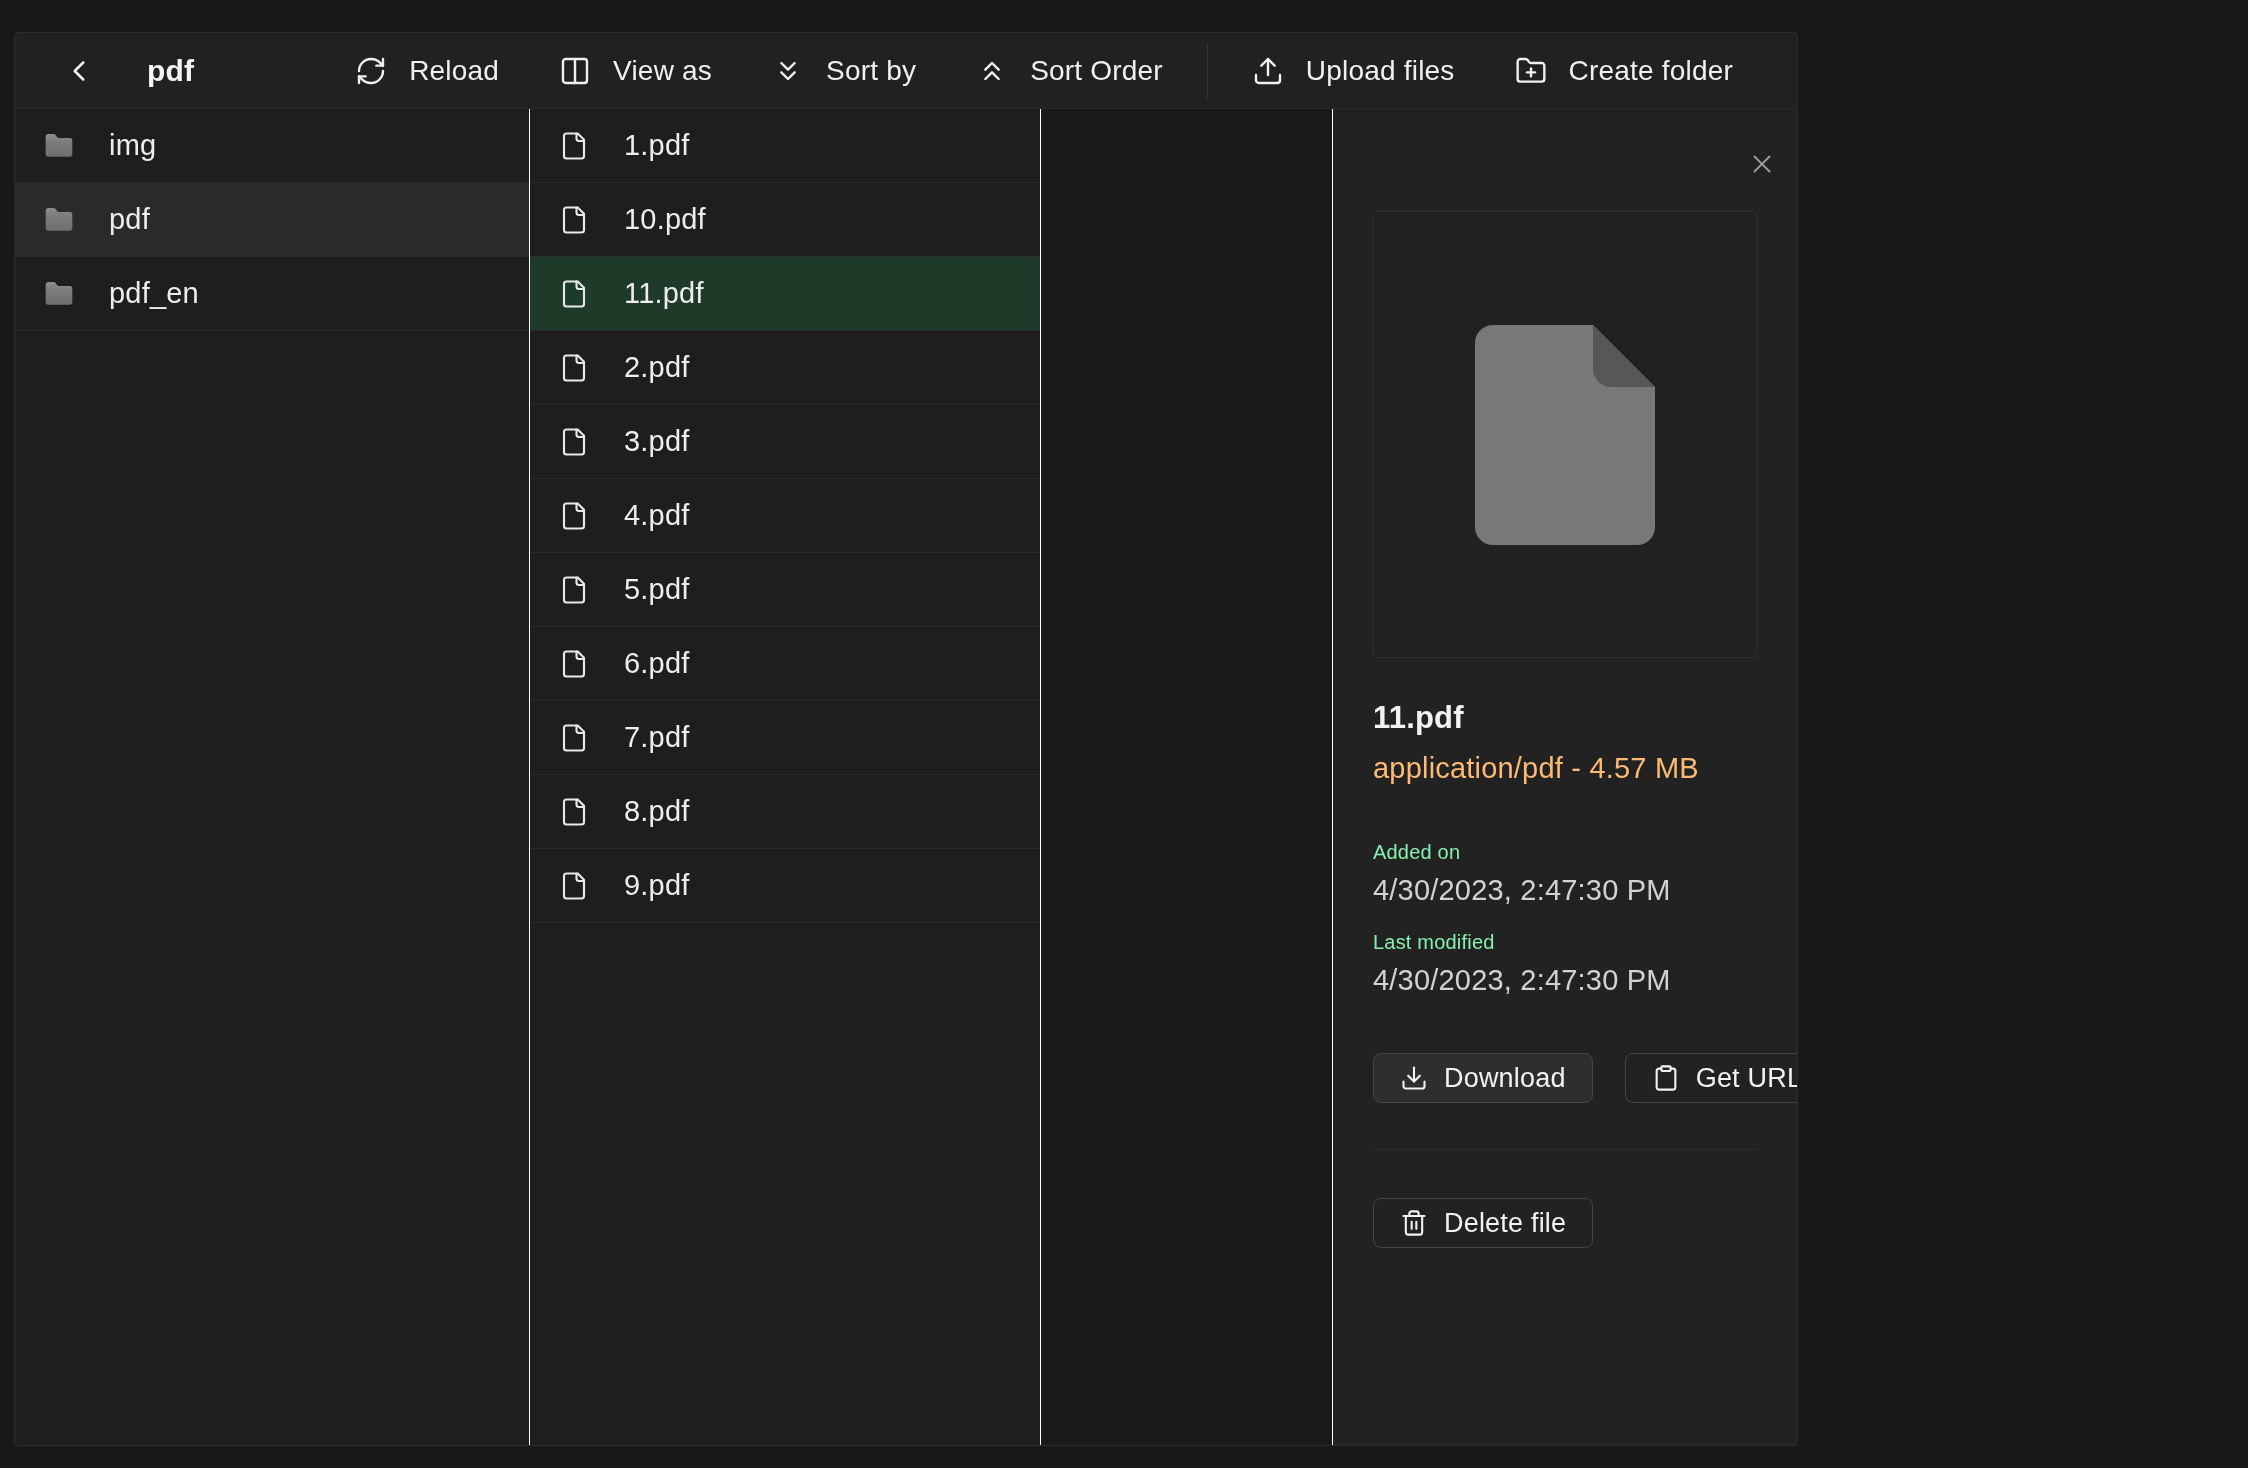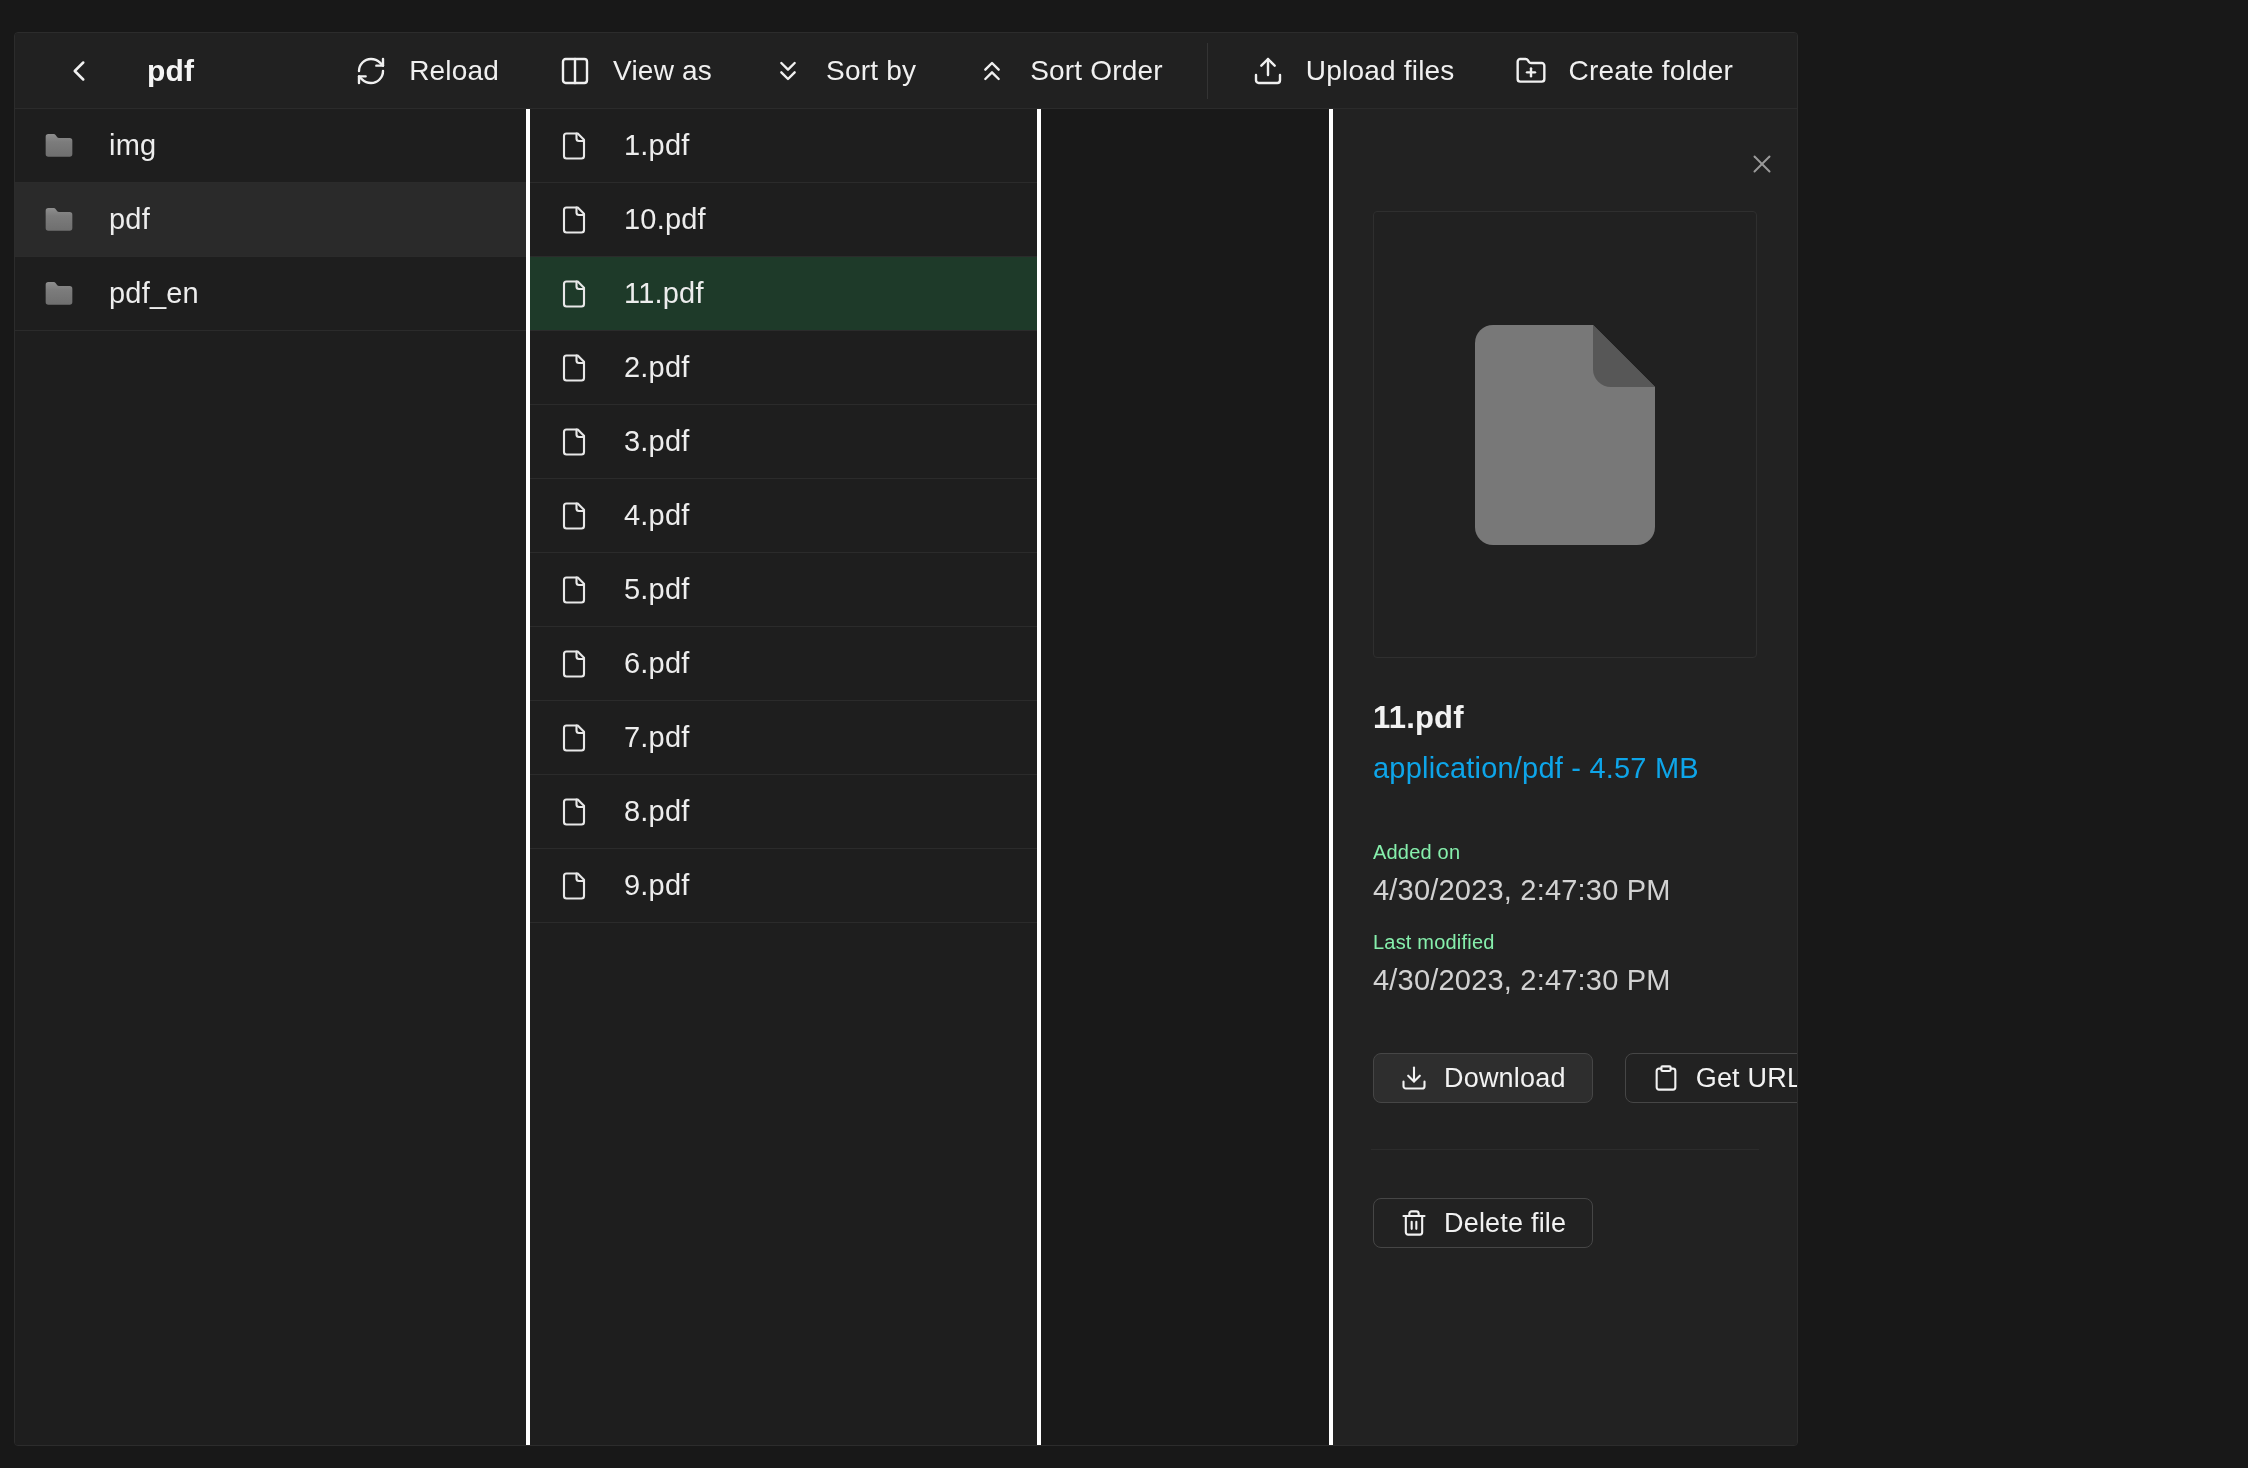--- a/index.html
+++ b/index.html
@@ -77,21 +77,21 @@
   }
   
   .content {
     flex: 1;
     display: flex;
     min-height: 0;
   }
   .col {
     height: 100%;
     background: #1e1e1e;
-    border-right: 4px solid #ffffff;
+    border-right: 1px solid #ffffff;
     overflow: hidden;
   }
   .col-folders { width: 515px; flex: 0 0 515px; }
   .col-files   { width: 511px; flex: 0 0 511px; }
   .col-empty   { width: 292px; flex: 0 0 292px; background: #191919; }
   .row {
     height: 74px;
     border-bottom: 1px solid #2b2b2b;
     display: flex;
     align-items: center;
@@ -133,21 +133,21 @@
   }
   .file-title {
     margin-top: 42px;
     font-size: 31px;
     font-weight: 600;
     color: #f2f2f2;
   }
   .file-meta {
     margin-top: 16px;
     font-size: 29px;
-    color: #0ea5e9;
+    color: #fdba74;
   }
   .meta-label {
     font-size: 20px;
     color: #86efac;
   }
   .meta-value {
     margin-top: 10px;
     font-size: 29px;
     color: #d2d2d2;
   }

